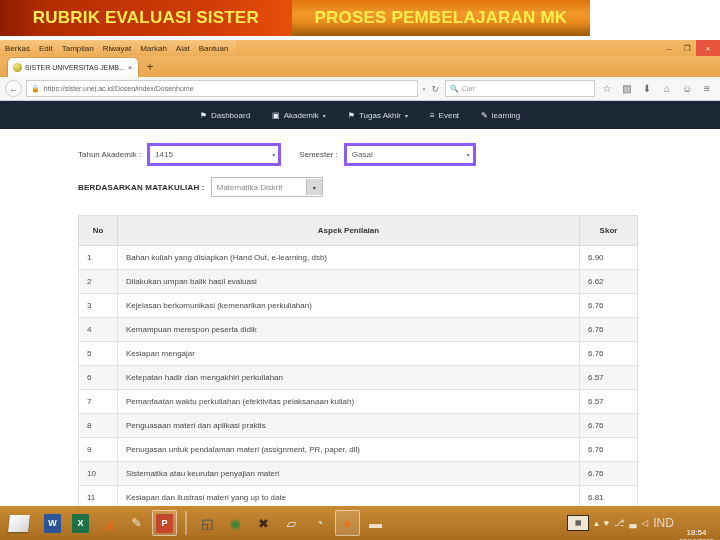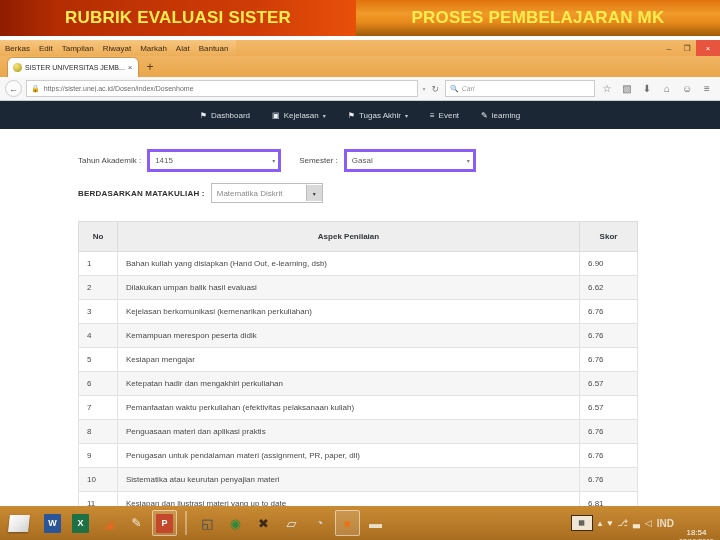--- a/index.html
+++ b/index.html
@@ -5,21 +5,21 @@
   html, body {
     margin: 0; padding: 0;
     width: 720px; height: 540px;
     overflow: hidden;
     background: #ffffff;
     font-family: "Liberation Sans", sans-serif;
   }
   #root { position: relative; width: 720px; height: 540px; }
 
   
-  .banner { position: absolute; left: 0; top: 0; width: 720px; height: 36px; display: flex; }
+  .banner { position: absolute; left: 0; top: 0; width: 590px; height: 36px; display: flex; }
   .banner-left {
     width: 356px; height: 36px;
     background: linear-gradient(to right, #8f1d00 0%, #b32d02 16%, #c43505 45%, #cf3c06 72%, #e8500a 100%);
     display: flex; align-items: center; justify-content: center;
   }
   .banner-right {
     width: 364px; height: 36px;
     background: linear-gradient(to bottom, #e0730d 0%, #f09a2a 38%, #e88a1c 62%, #9e5a08 100%);
     display: flex; align-items: center; justify-content: center;
   }
@@ -101,21 +101,21 @@
   
   .page { position:relative; width:720px; height:406px; background:#ffffff; overflow:hidden; }
 
   .sitenav {
     height:28px; background:#1b2734; display:flex; align-items:center; justify-content:center; gap:22px;
   }
   .navlink { display:flex; align-items:center; gap:4px; font-size:8px; color:#d6dde4; white-space:nowrap; }
   .navlink .ico { font-size:8px; color:#e8eef4; }
   .navlink .caret { font-size:6px; color:#c2cad3; }
 
-  .content { padding:20px 0 0 0; }
+  .content { padding:14px 0 0 0; }
 
   .formrow { display:flex; align-items:center; padding-left:78px; margin-bottom:11px; gap:6px; }
   .flabel { font-size:8px; color:#4b4b4b; white-space:nowrap; }
   .fselect {
     height:17px; background:#ffffff; border:3px solid #8b5cf6;
     display:flex; align-items:center; justify-content:space-between;
     padding:0 3px 0 5px; font-size:8px; color:#5d5d5d;
   }
   .fselect .arrow { font-size:6px; color:#7d7d7d; margin-left:6px; }
   .fselect.w1 { width:120px; }
@@ -172,21 +172,21 @@
     font-size:12px; color:#ffffff; border-radius:2px;
   }
   .tb-ico.framed { box-shadow: inset 0 0 0 1px rgba(255,255,255,.5); background: rgba(255,255,255,.14); }
   .tb-sep { width:2px; height:24px; background: rgba(255,255,255,.35); margin:0 5px; }
   .tray { margin-left:auto; display:flex; align-items:center; gap:5px; padding-right:6px; }
   .tray-ico { font-size:9px; color:#f3e6cf; }
   .tray-box {
     width:20px; height:14px; border:1px solid #3a2a10; background:#efe6d5;
     display:flex; align-items:center; justify-content:center; font-size:7px; color:#2b2b2b;
   }
-  .tray-lang { font-size:10px; color:#e8dcc6;font-weight:bold; }
+  .tray-lang { font-size:12px; color:#e8dcc6; }
   .clock { display:flex; flex-direction:column; align-items:center; line-height:1.05;margin-top:28px; }
   .clock .t { font-size:8px; color:#ffffff; }
   .clock .d { font-size:7px; color:#f6efe2; }
 
   
   .mini { width:17px; height:19px; border-radius:1px; display:flex; align-items:center; justify-content:center;
           font-size:9px; font-weight:bold; color:#ffffff; }
   .mini.word { background:#2a5699; }
   .mini.excel { background:#1e7145; }
   .mini.ppt { background:#c5472b; }
@@ -256,21 +256,21 @@
 
     <div class="page">
 
       <div class="sitenav">
         <div class="navlink">
           <span class="ico">⚑</span>
           <span>Dashboard</span>
         </div>
         <div class="navlink">
           <span class="ico">▣</span>
-          <span>Kejelasan</span>
+          <span>Akademik</span>
           <span class="caret">▾</span>
         </div>
         <div class="navlink">
           <span class="ico">⚑</span>
           <span>Tugas Akhir</span>
           <span class="caret">▾</span>
         </div>
         <div class="navlink">
           <span class="ico">≡</span>
           <span>Event</span>

